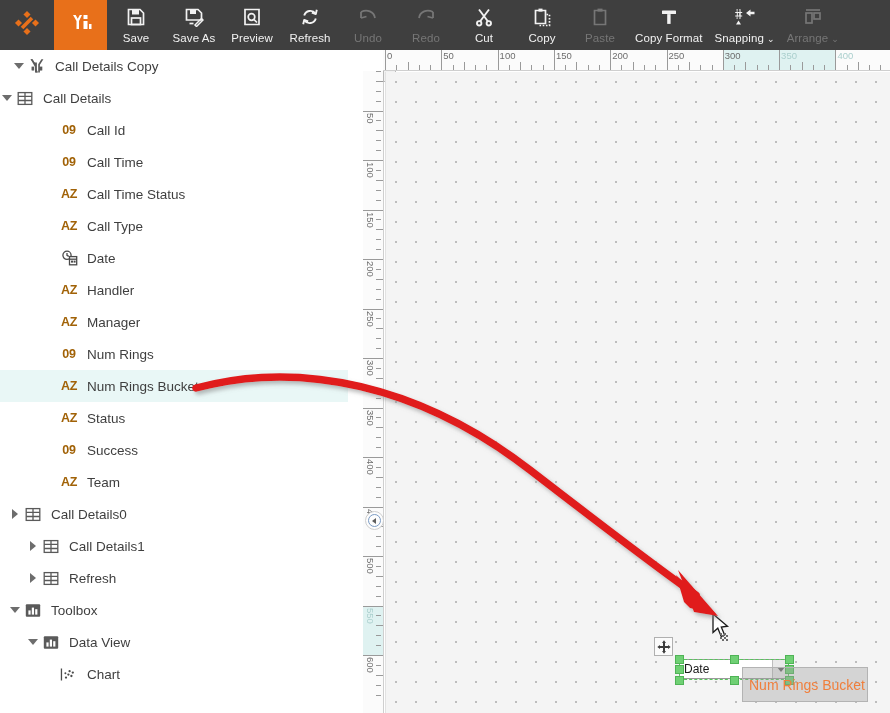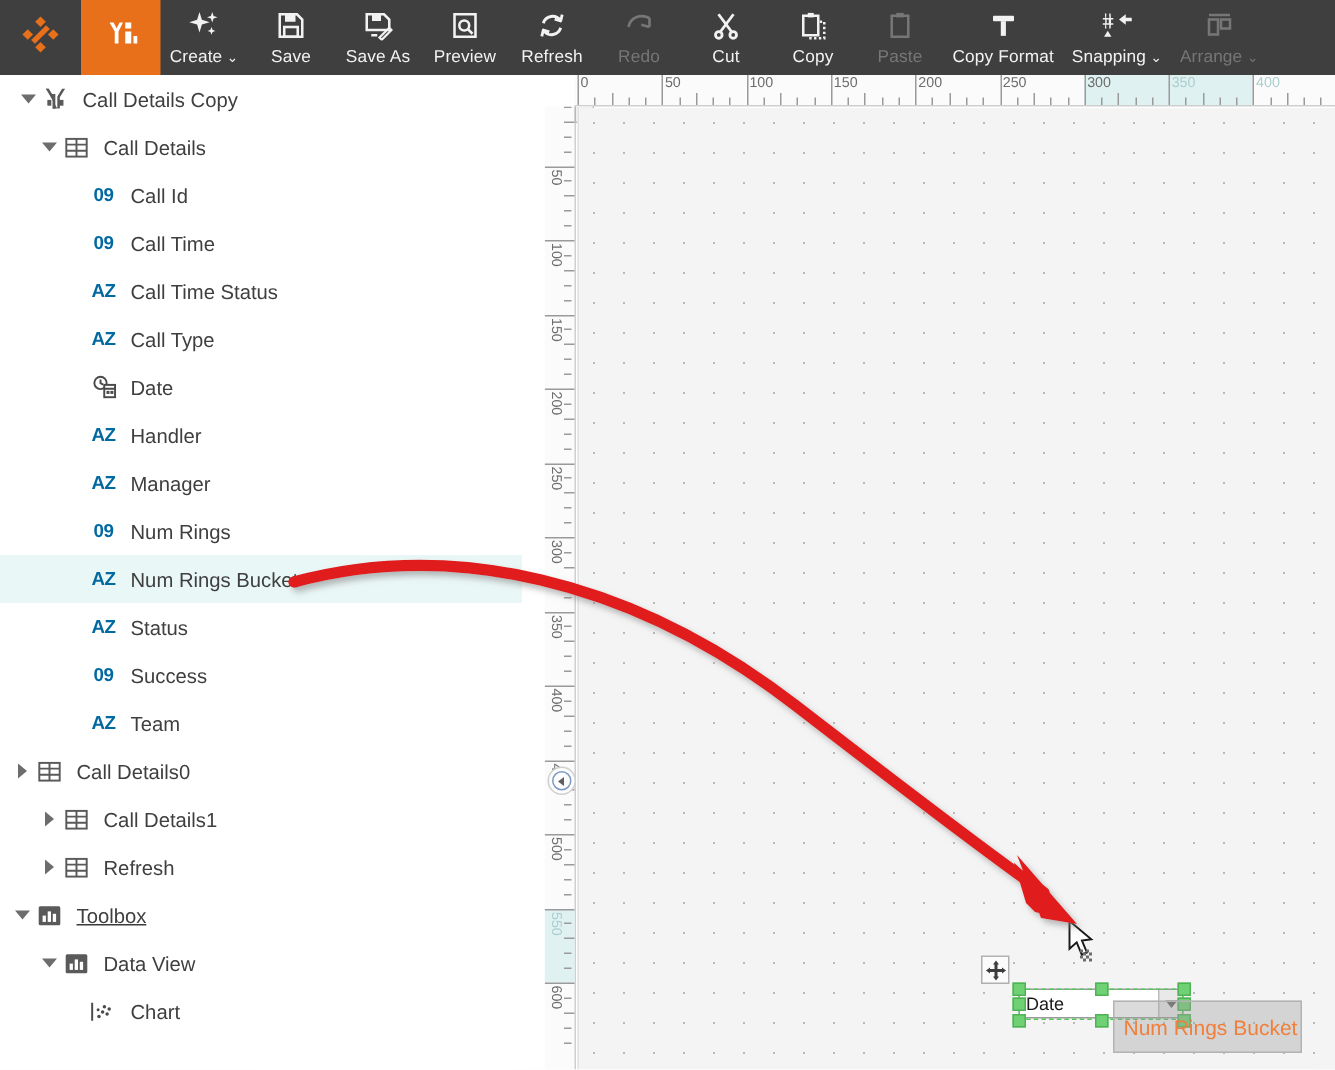--- a/index.html
+++ b/index.html
@@ -90,21 +90,21 @@
     width: 22px; height: 20px;
     display: inline-flex; align-items: center; justify-content: center;
     flex: 0 0 auto;
     margin-right: 7px;
     color: #5a5a5a;
   }
   .node-ico.type {
     font-family: "Liberation Sans", sans-serif;
     font-size: 12.5px;
     font-weight: bold;
-    color: #0369a1;
+    color: #a16207;
     letter-spacing: -0.3px;
     text-align: center;
   }
   .node-label { color: #3f3f3f; }
 
   
   #sb-track {
     position: absolute; right: 0; top: 50px;
     width: 15px; height: 663px;
     background: #f7f7f7;
@@ -324,32 +324,20 @@
         <g fill="#ffffff">
           <path d="M4 4 L7.5 10 L7.5 18 L10 18 L10 10 L13 4 L10.8 4 L8.75 7.8 L6.7 4 Z"></path>
           <rect x="14.5" y="4" width="4" height="4"></rect>
           <rect x="14.5" y="10" width="4" height="8"></rect>
           <rect x="20" y="13" width="2.5" height="5"></rect>
         </g>
       </svg>
     </span>
   </div>
 
-  <div class="tb-btn">
-    <span class="ico">
-      <svg width="24" height="22" viewBox="0 0 24 22">
-          <g fill="#f2f2f2">
-        <path d="M9 2 L10.6 7.2 L15.8 8.8 L10.6 10.4 L9 15.6 L7.4 10.4 L2.2 8.8 L7.4 7.2 Z"></path>
-        <path d="M17.5 2 L18.4 4.6 L21 5.5 L18.4 6.4 L17.5 9 L16.6 6.4 L14 5.5 L16.6 4.6 Z"></path>
-        <path d="M17 12 L17.7 13.9 L19.6 14.6 L17.7 15.3 L17 17.2 L16.3 15.3 L14.4 14.6 L16.3 13.9 Z"></path>
-      </g>
-        </svg>
-    </span>
-    <span class="lbl"><span>Create</span><span class="caret">⌄</span></span>
-  </div>
 
   <div class="tb-btn">
     <span class="ico">
       <svg width="20" height="20" viewBox="0 0 20 20">
           <g fill="none" stroke="#f2f2f2" stroke-width="1.7">
         <path d="M2.5 2.5 H14 L17.5 6 V17.5 H2.5 Z"></path>
         <rect x="6" y="2.5" width="7" height="5" fill="#f2f2f2" stroke="none"></rect>
         <rect x="5.5" y="11" width="9" height="6.5"></rect>
       </g>
         </svg>
@@ -391,20 +379,32 @@
         <path d="M15.5 6.5 A6.4 6.4 0 0 0 4.2 8.5"></path>
         <path d="M4.5 13.5 A6.4 6.4 0 0 0 15.8 11.5"></path>
         <path d="M16.8 2.8 L15.8 7 L11.8 5.7" stroke-linejoin="round"></path>
         <path d="M3.2 17.2 L4.2 13 L8.2 14.3" stroke-linejoin="round"></path>
       </g>
         </svg>
     </span>
     <span class="lbl">Refresh</span>
   </div>
 
+  <div class="tb-btn disabled">
+    <span class="ico">
+      <svg width="20" height="18" viewBox="0 0 20 18">
+          <g fill="none" stroke="#767676" stroke-width="1.8">
+        <path d="M3 4 V10"></path>
+        <path d="M3 4 C9 1 16 3.5 17 10"></path>
+        <path d="M3 10 L8.5 8.5" stroke-linejoin="round"></path>
+      </g>
+        </svg>
+    </span>
+    <span class="lbl">Undo</span>
+  </div>
 
   <div class="tb-btn disabled">
     <span class="ico">
       <svg width="20" height="18" viewBox="0 0 20 18">
           <g fill="none" stroke="#767676" stroke-width="1.8">
         <path d="M17 4 V10"></path>
         <path d="M17 4 C11 1 4 3.5 3 10"></path>
         <path d="M17 10 L11.5 8.5" stroke-linejoin="round"></path>
       </g>
         </svg>
@@ -499,21 +499,21 @@
             <g fill="#5a5a5a">
               <path d="M1.6 1.2 L3.4 1.2 L6.6 6.3 L6.6 14.4 L9.2 14.4 L9.2 6.3 L12.4 1.2 L14.4 1.2 L10.9 6.8 L10.9 9.2 L12.9 9.2 L12.9 12.2 L10.9 12.2 L10.9 14.4 L9.2 14.4 M4.9 6.8 L1.6 1.2 M4.9 6.8 L4.9 9.2 L2.9 9.2 L2.9 12.2 L4.9 12.2"></path>
               <path d="M1.5 1.2 L3.5 1.2 L5.6 4.6 L7.9 4.6 L7.9 7.2 L7.9 14.5 L6.0 14.5 L6.0 6.4 Z"></path>
               <rect x="2.6" y="8.6" width="2.6" height="3.8"></rect>
               <rect x="10.7" y="8.6" width="2.6" height="3.8"></rect>
             </g>
           </svg>
         </span>
         <span class="node-label">Call Details Copy</span>
       </div>
-      <div class="tree-row" style="padding-left: 26px; text-align: center;">
+      <div class="tree-row" style=" text-align: center;">
         <span class="twisty open"></span>
         <span class="node-ico">
           <svg width="16" height="15" viewBox="0 0 16 15">
             <g fill="none" stroke="#5a5a5a" stroke-width="1.3">
               <rect x="1.2" y="1.6" width="13.6" height="11.8"></rect>
               <path d="M1.2 5.4 H14.8 M1.2 9.5 H14.8 M8 1.6 V13.4"></path>
             </g>
           </svg>
         </span>
         <span class="node-label">Call Details</span>
@@ -620,21 +620,21 @@
         <span class="node-ico">
           <svg width="16" height="15" viewBox="0 0 16 15">
             <g fill="none" stroke="#5a5a5a" stroke-width="1.3">
               <rect x="1.2" y="1.6" width="13.6" height="11.8"></rect>
               <path d="M1.2 5.4 H14.8 M1.2 9.5 H14.8 M8 1.6 V13.4"></path>
             </g>
           </svg>
         </span>
         <span class="node-label">Refresh</span>
       </div>
-      <div class="tree-row" style="padding-left: 8px; text-decoration: underline;">
+      <div class="tree-row" style="padding-left: 8px;">
         <span class="twisty open"></span>
         <span class="node-ico">
           <svg width="16" height="15" viewBox="0 0 16 15">
             <rect x="0.8" y="1.2" width="14.4" height="12.6" rx="1" fill="#5a5a5a"></rect>
             <g fill="#ffffff">
               <rect x="3.4" y="7.4" width="2.2" height="4.2"></rect>
               <rect x="6.8" y="4.6" width="2.2" height="7"></rect>
               <rect x="10.2" y="6.2" width="2.2" height="5.4"></rect>
             </g>
           </svg>

